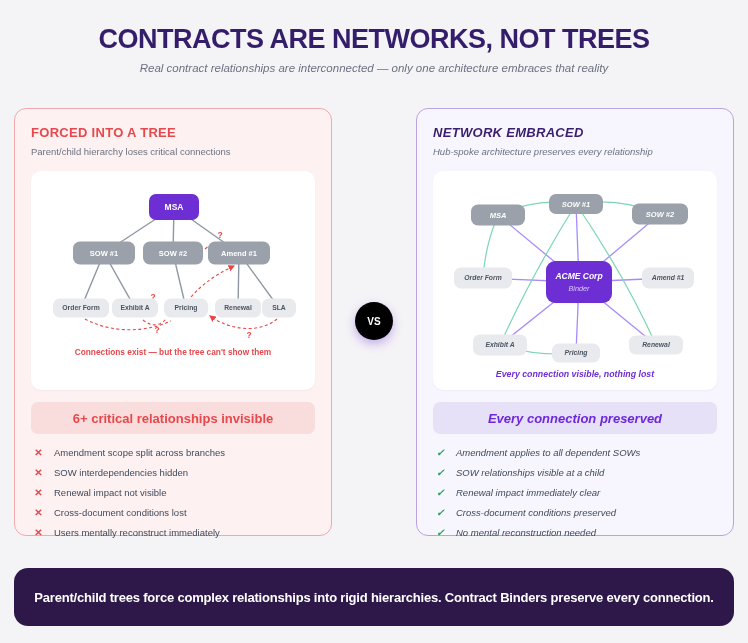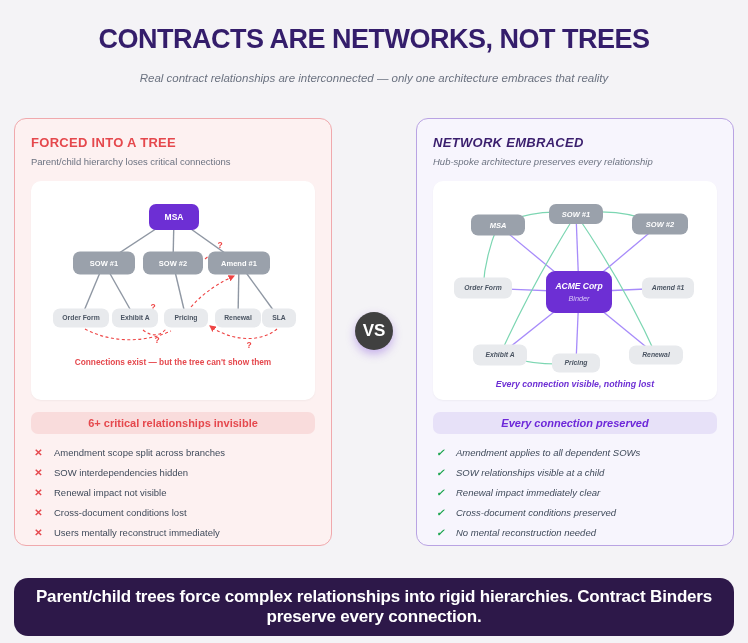--- a/index.html
+++ b/index.html
@@ -8,68 +8,68 @@
     background:#f4f3f6;
     font-family:"Liberation Sans", sans-serif;
     overflow:hidden;
   }
   .header { text-align:center; padding-top:24px; }
   .page-title {
     margin:0; font-size:27px; font-weight:800; letter-spacing:-0.5px;
     color:#341d6b;
   }
   .page-subtitle {
-    margin-top:17px; font-style:italic; color:#6b7280; font-size:11.5px;
+    margin-top:7px; font-style:italic; color:#6b7280; font-size:11.5px;
   }
   .compare {
     position:relative; display:flex; justify-content:space-between;
     padding:0 14px; margin-top:34px;
   }
   .panel {
     width:318px; height:428px; box-sizing:border-box;
     border-radius:12px; padding:16px;
   }
   .panel-left  { background:#fdf1f1; border:1.5px solid #f0a9ad; }
   .panel-right { background:#f7f5fd; border:1.5px solid #b9a3e3;font-style:italic; }
   .panel-title { font-size:13px; font-weight:800; letter-spacing:0.3px; }
   .panel-left  .panel-title { color:#e5484d; }
   .panel-right .panel-title { color:#3b1f6e; }
   .panel-sub { margin-top:6px; font-size:9.5px; color:#6b7280; }
   .card {
     margin-top:14px; background:#ffffff; border-radius:10px;
     width:284px; height:219px; box-shadow:0 1px 2px rgba(0,0,0,0.04);
   }
   .badge {
-    margin-top:12px; height:22px; border-radius:7px;
+    margin-top:12px; height:32px; border-radius:7px;
     display:flex; align-items:center; justify-content:center;
-    font-size:11px; font-weight:700;
+    font-size:13px; font-weight:700;
   }
   .badge-left  { background:#f9dcdc; color:#e5484d; }
   .badge-right { background:#e7e1f8; color:#6d28d9; }
   .items { margin-top:8px; }
   .item-row {
     display:flex; align-items:center; gap:10px;
     padding:4.5px 2px; font-size:9.5px; color:#3f4a5a;
   }
   .item-icon { width:11px; text-align:center; font-weight:700; font-size:10px; }
   .icon-x { color:#e5484d; }
   .icon-check { color:#16a34a; }
   .vs-circle {
     position:absolute; left:50%; top:194px; transform:translateX(-50%);
     width:38px; height:38px; border-radius:50%;
-    background:#404040; color:#ffffff;
+    background:#000000; color:#ffffff;
     display:flex; align-items:center; justify-content:center;
-    font-size:17px; font-weight:800;
+    font-size:10px; font-weight:800;
     box-shadow:0 4px 10px rgba(109,47,212,0.35);
   }
   .footer-bar {
     margin:32px 14px 0; height:58px; border-radius:14px;
     background:#2d1849; color:#ffffff;
     display:flex; align-items:center; justify-content:center;
-    font-size:17px; font-weight:700; letter-spacing:-0.2px;
+    font-size:13px; font-weight:700; letter-spacing:-0.2px;
     text-align:center; padding:0 20px;
   }
   svg text { font-family:"Liberation Sans", sans-serif; }
 </style>
 </head>
 <body>
 
 <div class="header">
   <h1 class="page-title">CONTRACTS ARE NETWORKS, NOT TREES</h1>
   <div class="page-subtitle">Real contract relationships are interconnected — only one architecture embraces that reality</div>

